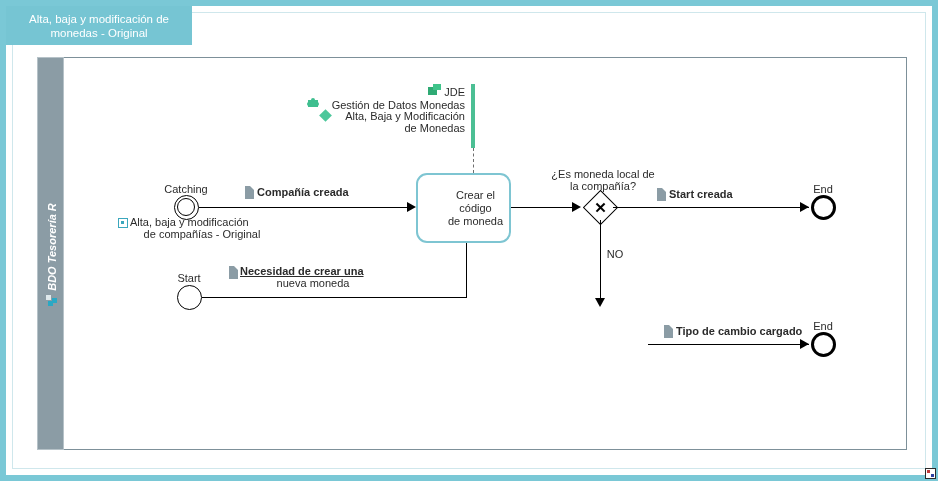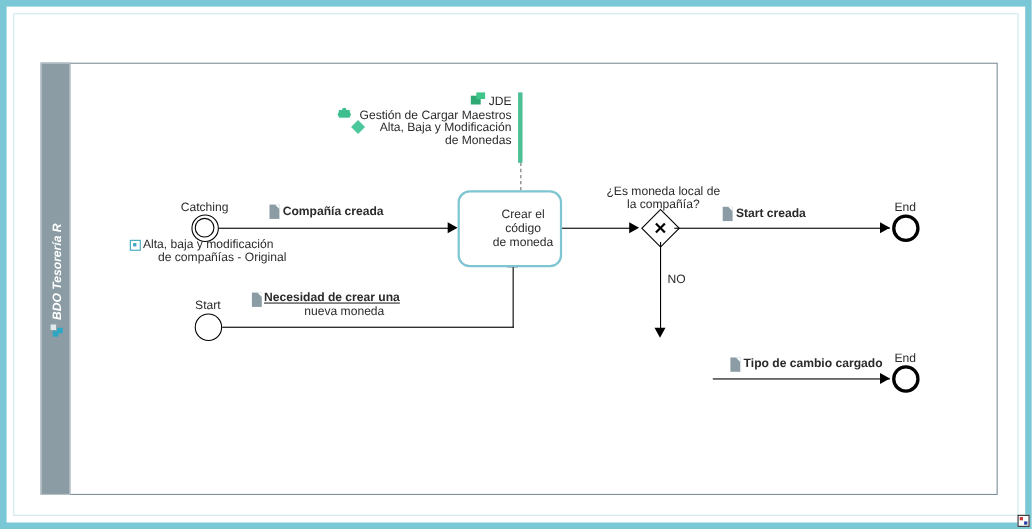--- a/index.html
+++ b/index.html
@@ -153,20 +153,23 @@
 </style>
 </head>
 <body>
 
 <div id="stage">
 
   <div class="frame">
     <div class="frame-inner"></div>
   </div>
 
+  <div class="title-tab">
+    <span>Alta, baja y modificación de monedas - Original</span>
+  </div>
 
   <div class="pool"></div>
   <div class="lane-header">
     <div class="lane-label">
       <span class="lane-icon">
         <i class="a"></i>
           <i class="b"></i>
           <i class="c"></i>
       </span>
       <span>BDO Tesorería R</span>
@@ -181,21 +184,21 @@
         <span class="j2"></span>
     </span>
     <div class="anno-txt" style="left:340px;top:86px;width:125px;">JDE</div>
 
     <span class="puzzle" style="left:307px;top:98px;">
       <span class="p1"></span>
         <span class="p2"></span>
         <span class="p3"></span>
         <span class="p4"></span>
     </span>
-    <div class="anno-txt" style="left:300px;top:99px;width:165px;">Gestión de Cargar Maestros</div>
+    <div class="anno-txt" style="left:300px;top:99px;width:165px;">Gestión de Datos Monedas</div>
 
     <span class="diamond" style="left:321px;top:111px;"></span>
     <div class="anno-txt" style="left:300px;top:110px;width:165px;">Alta, Baja y Modificación</div>
     <div class="anno-txt" style="left:300px;top:122px;width:165px;">de Monedas</div>
 
     <div class="dashed" style="left:473px;top:148px;height:25px;"></div>
   </div>
 
   <div class="lbl c" style="left:150px;top:183px;width:72px;">Catching</div>
   <div class="ev catch" style="left:174px;top:195px;"></div>

